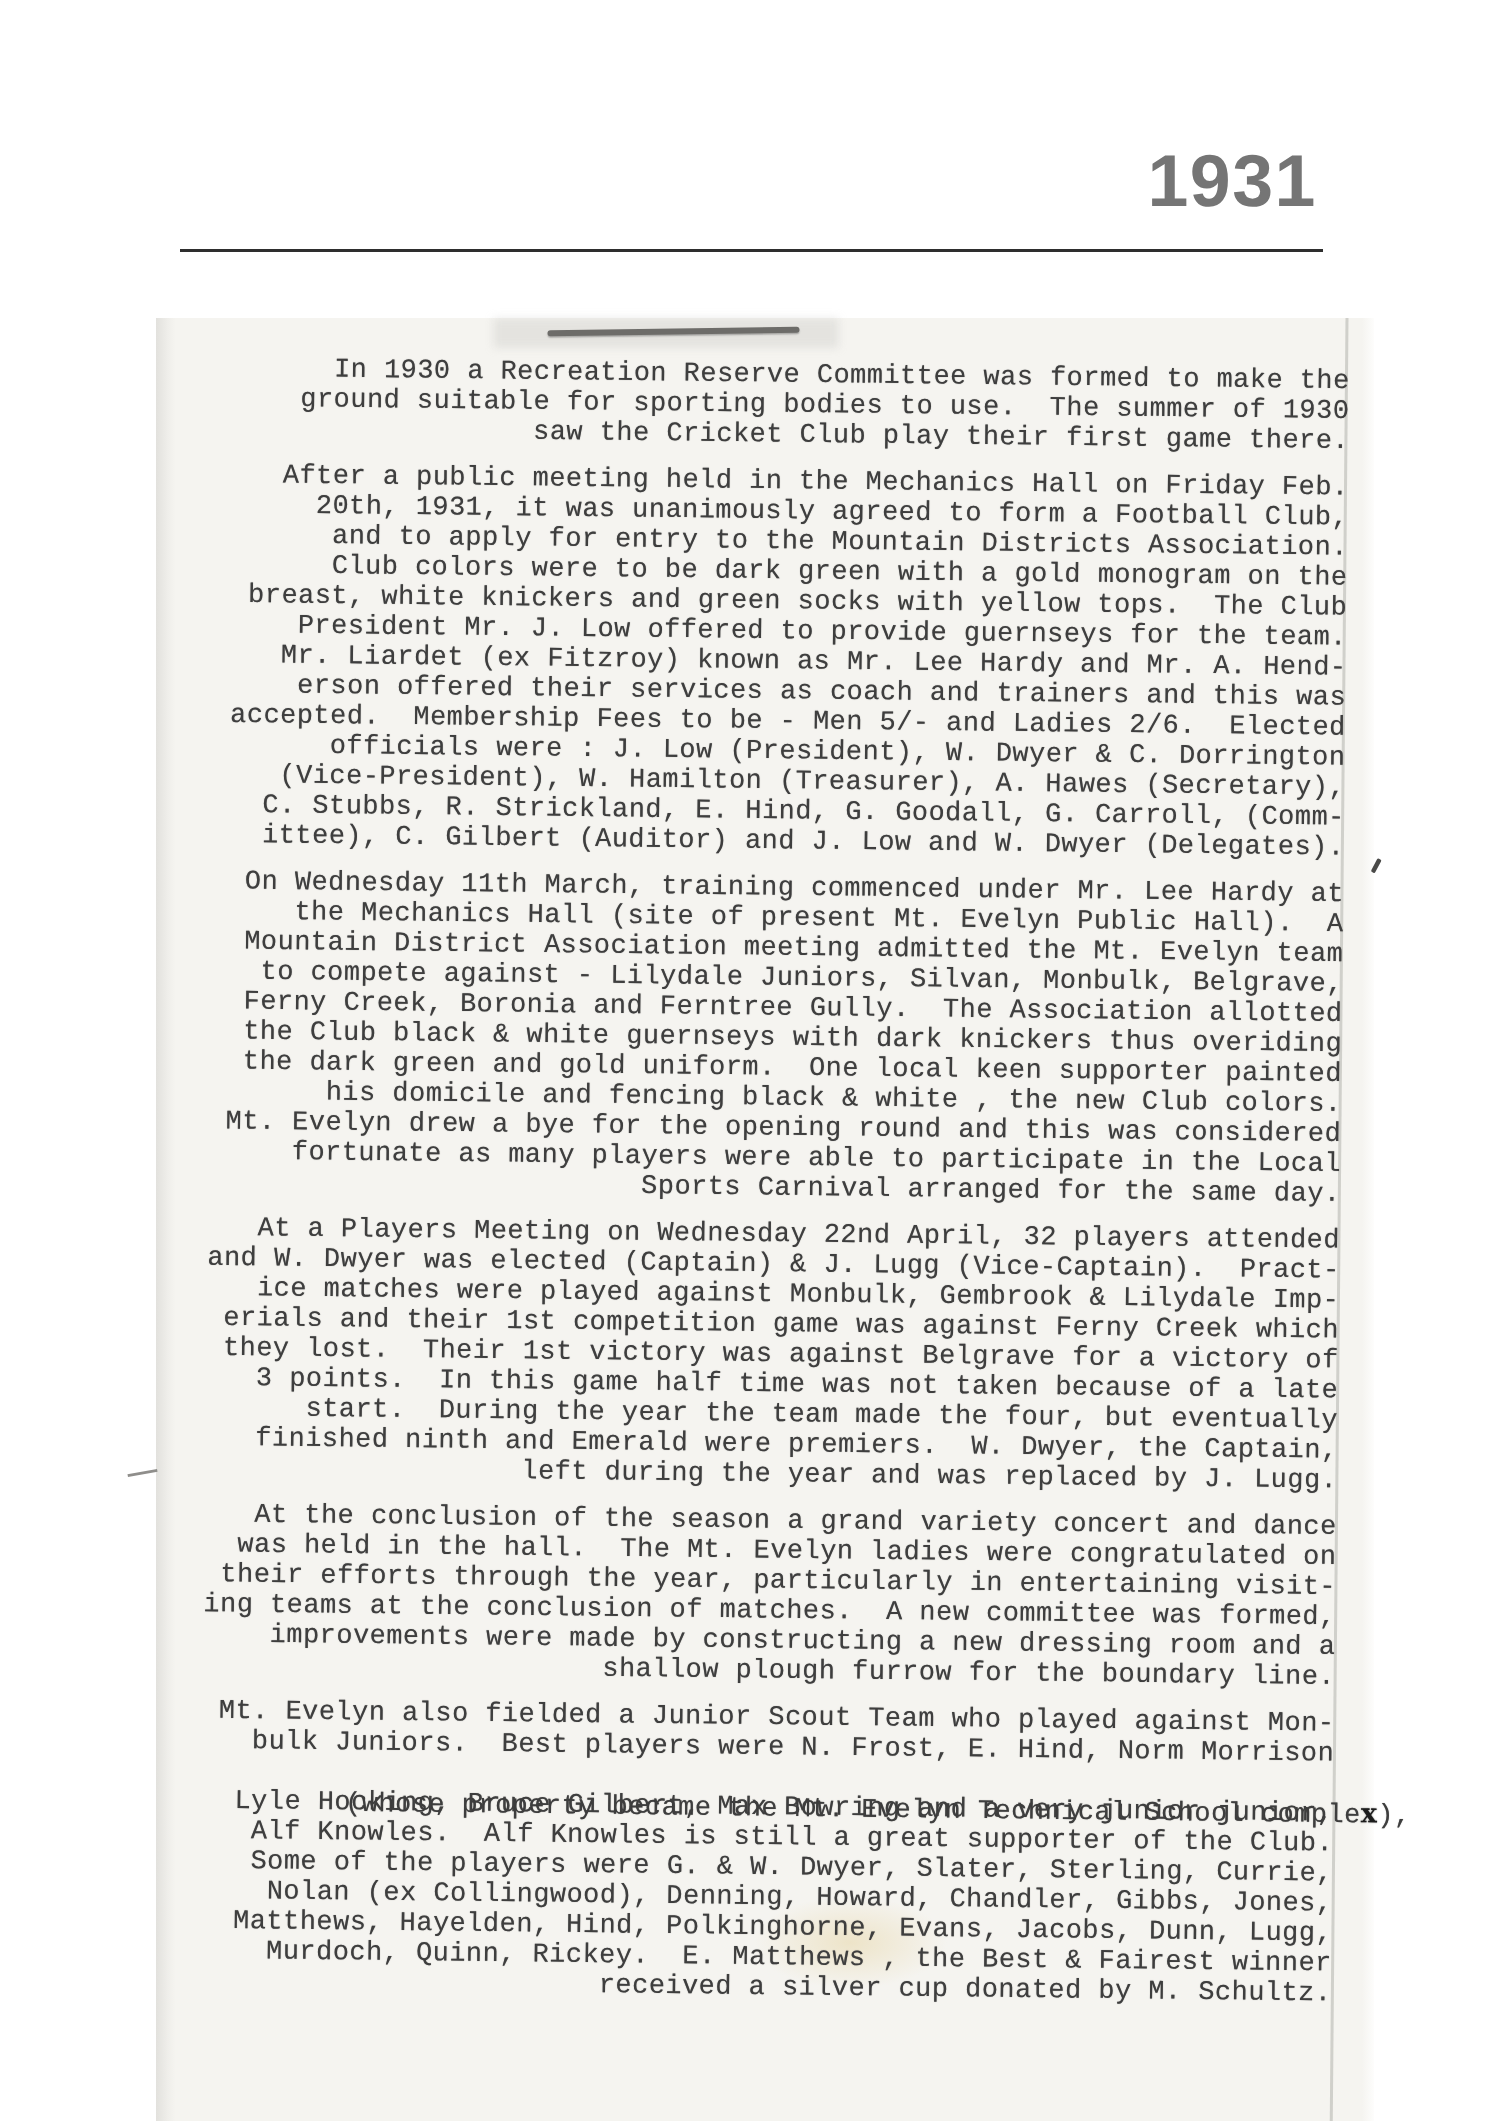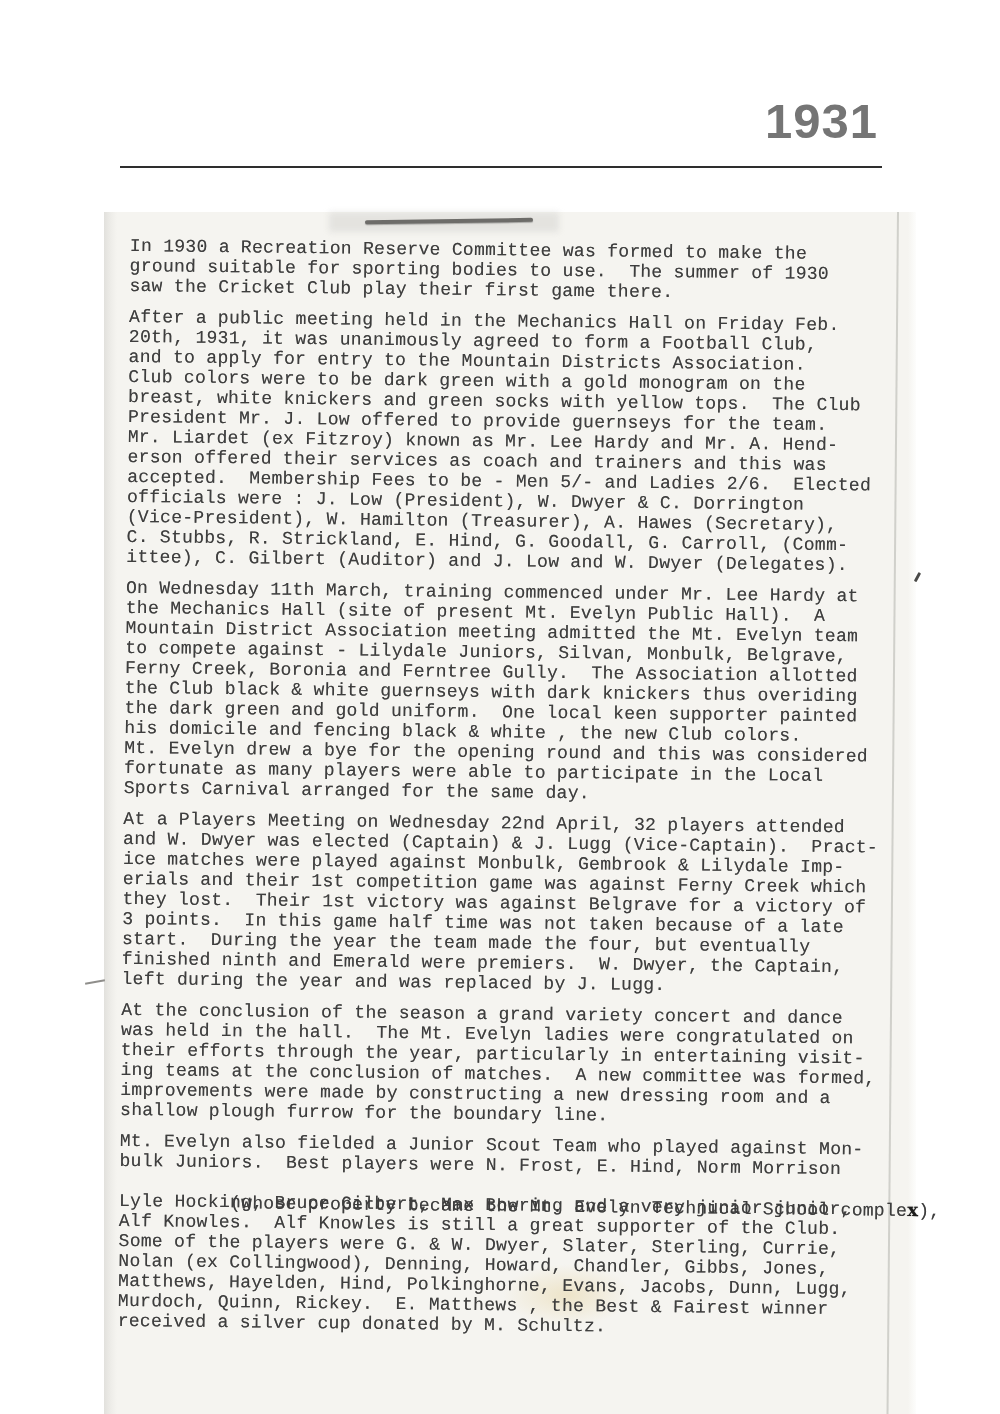--- a/index.html
+++ b/index.html
@@ -3,20 +3,21 @@
 <meta charset="utf-8">
 <style>
   html, body { margin: 0; padding: 0; background: #ffffff; }
   .page {
     position: relative;
     width: 1000px;
     height: 1414px;
     background: #ffffff;
     overflow: hidden;
     font-family: "Liberation Sans", sans-serif;
+    text-align: right;
   }
   .year-title {
     position: absolute;
     top: 97px;
     right: 122px;
     font-family: "Liberation Sans", sans-serif;
     font-weight: bold;
     font-size: 49px;
     line-height: 1;
     letter-spacing: 1px;

